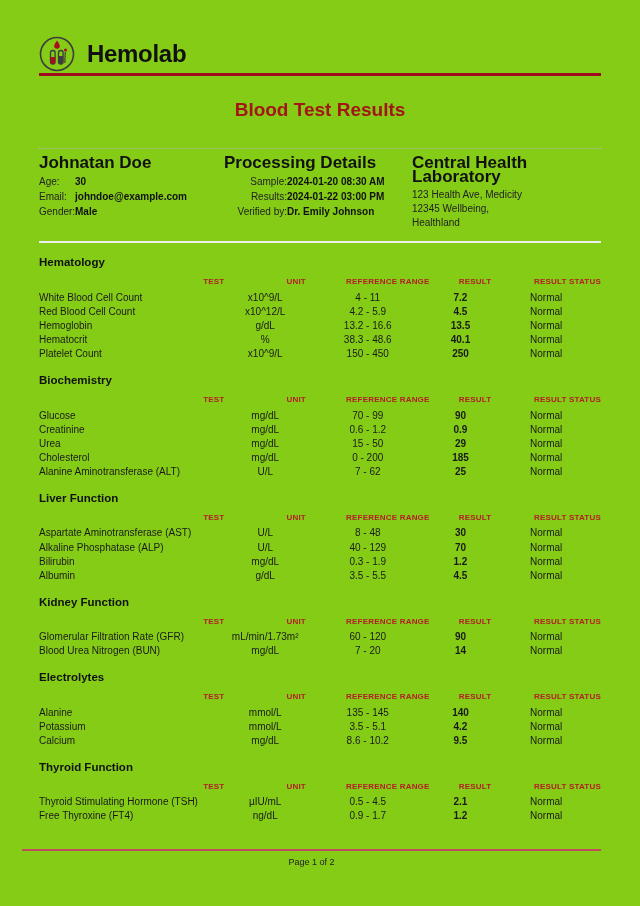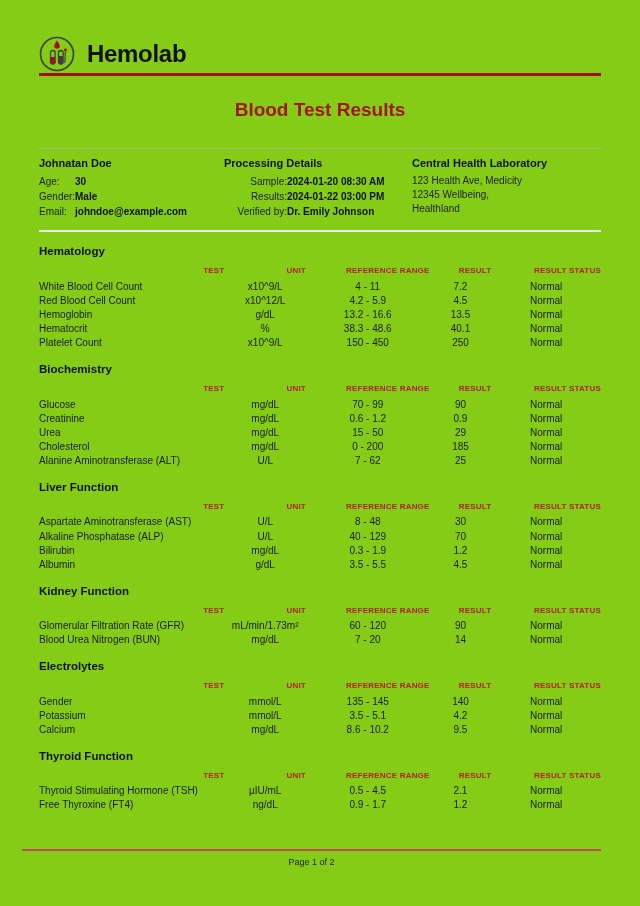--- a/index.html
+++ b/index.html
@@ -24,37 +24,37 @@
   .info {
     margin-top:27px;
     border-top:1px dotted #b9b9b9;
     border-bottom:2px solid #ededed;
     padding:7px 0 11px;
     display:flex;
   }
   .info-col-1 { width:185px; }
   .info-col-2 { width:188px; }
   .info-col-3 { flex:1; }
-  .info-head { font-size:11px; font-weight:700; color:#111; margin-bottom:4px; line-height:14px; }
+  .info-head { font-size:17px; font-weight:700; color:#111; margin-bottom:4px; line-height:14px; }
   .info-row { display:flex; font-size:10px; line-height:15px; }
   .lbl-1 { width:36px; color:#222; }
   .lbl-2 { width:63px; color:#222;text-align:right; }
   .info-value { font-weight:700; color:#111; }
   .addr-line { font-size:10px; line-height:14px; color:#222; }
   
   .sections { margin-top:1px; }
   .section { margin-top:13px; }
   .section-title { font-size:11.5px; font-weight:700; color:#111; margin-bottom:6px; }
   .t-row { display:flex; align-items:baseline; }
   .t-cell { font-size:10px; padding:1.6px 0; color:#1a1a1a; }
   .t-head .t-cell { color:#b32025; font-weight:700; font-size:8px; letter-spacing:0.2px; padding:3px 0 4px;text-align:right; }
   .c0 { width:33%; text-align:left; }
   .c1 { width:14.5%; text-align:center; }
   .c2 { width:22%; text-align:center; }
-  .c3 { width:11%; text-align:center; }
+  .c3 { width:11%; text-align:center;font-weight:bold; }
   .c4 { width:19.5%; text-align:center; }
   
   .footer { position:absolute; left:22px; right:39px; top:849px; }
   .footer-rule { height:2px; background:#c14b5b; }
   .footer-label { text-align:center; font-size:9px; color:#222; margin-top:6px; }
 </style>
 </head>
 <body>
 
 <div class="page">
@@ -80,26 +80,26 @@
 
   <div class="info">
     <div class="info-col-1">
       <div class="info-head">Johnatan Doe</div>
       <div id="patient-fields">
           <div class="info-row">
             <span class="info-label lbl-1">Age:</span>
             <span class="info-value">30</span>
           </div>
           <div class="info-row">
+            <span class="info-label lbl-1">Email:</span>
+            <span class="info-value">johndoe@example.com</span>
+          </div>
+          <div class="info-row">
             <span class="info-label lbl-1">Gender:</span>
             <span class="info-value">Male</span>
-          </div>
-          <div class="info-row">
-            <span class="info-label lbl-1">Email:</span>
-            <span class="info-value">johndoe@example.com</span>
           </div>
         </div>
     </div>
     <div class="info-col-2">
       <div class="info-head">Processing Details</div>
       <div id="processing-fields">
           <div class="info-row">
             <span class="info-label lbl-2">Sample:</span>
             <span class="info-value">2024-01-20 08:30 AM</span>
           </div>
@@ -279,21 +279,21 @@
       <div class="section">
         <div class="section-title">Electrolytes</div>
         <div class="t-row t-head">
           <span class="t-cell c0">TEST</span>
           <span class="t-cell c1">UNIT</span>
           <span class="t-cell c2">REFERENCE RANGE</span>
           <span class="t-cell c3">RESULT</span>
           <span class="t-cell c4">RESULT STATUS</span>
         </div>
         <div class="t-row">
-          <span class="t-cell c0">Gender</span>
+          <span class="t-cell c0">Alanine</span>
           <span class="t-cell c1">mmol/L</span>
           <span class="t-cell c2">135 - 145</span>
           <span class="t-cell c3">140</span>
           <span class="t-cell c4">Normal</span>
         </div>
         <div class="t-row">
           <span class="t-cell c0">Potassium</span>
           <span class="t-cell c1">mmol/L</span>
           <span class="t-cell c2">3.5 - 5.1</span>
           <span class="t-cell c3">4.2</span>

